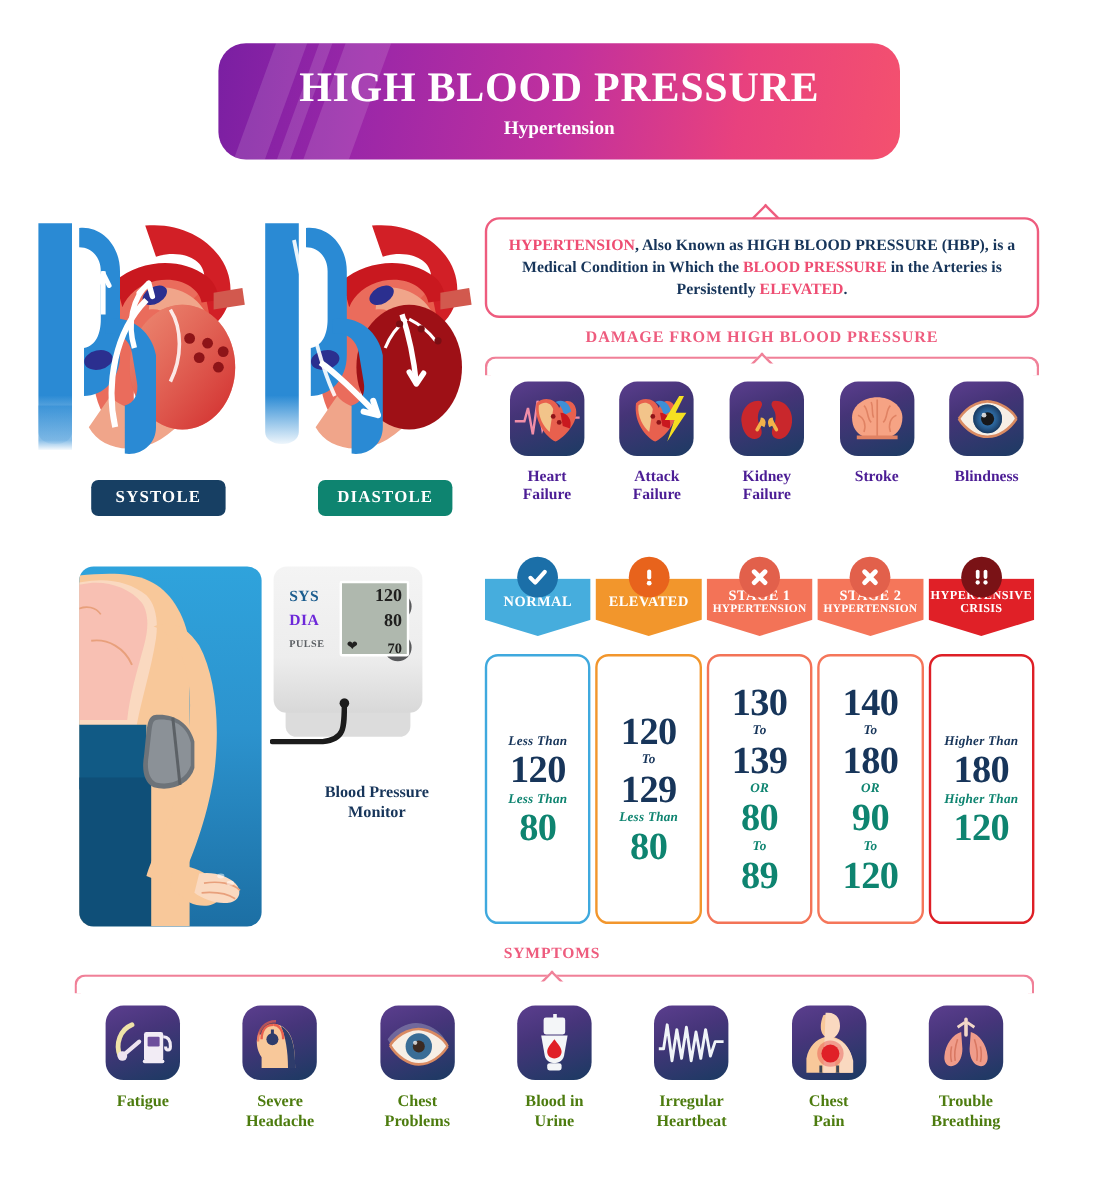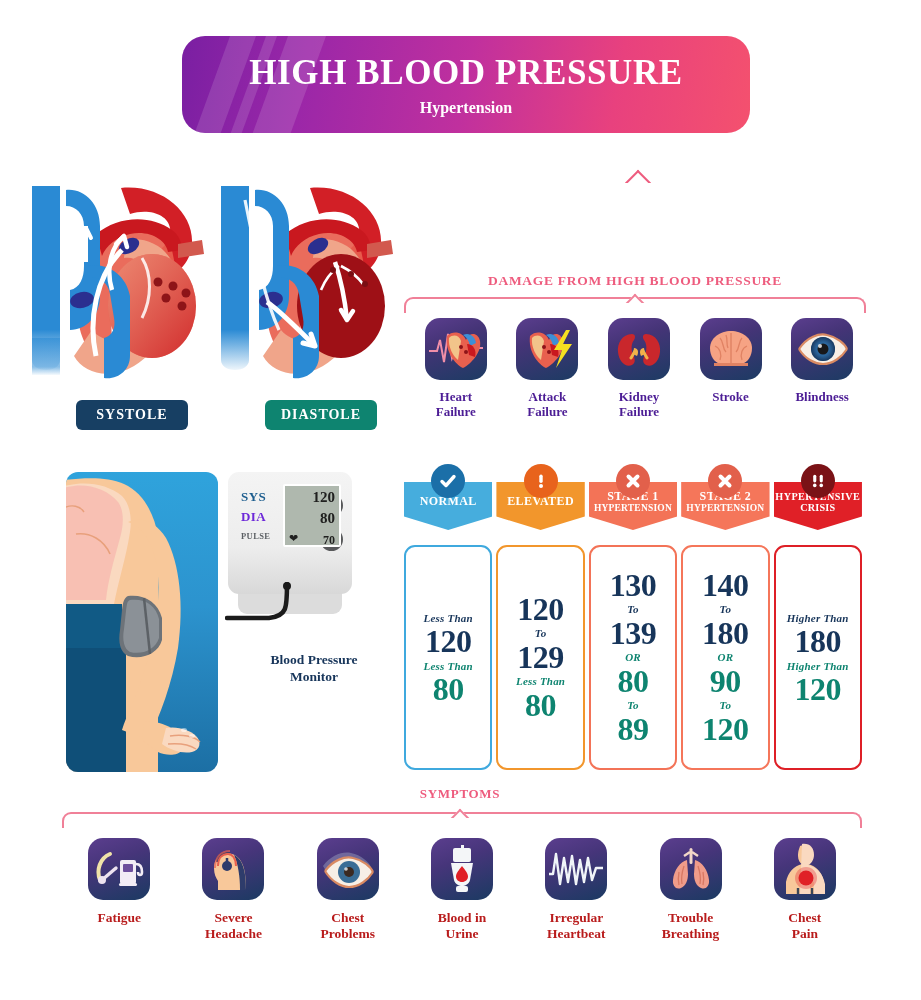--- a/index.html
+++ b/index.html
@@ -192,21 +192,21 @@
   
   .sym-row { position: absolute; left: 62px; top: 838px; width: 800px; display: flex; }
   .sym-item { width: 114.3px; text-align: center; }
   .sym-tile {
     width: 62px; height: 62px; margin: 0 auto; border-radius: 15px;
     background: linear-gradient(160deg, #5B3E8E 0%, #46357A 38%, #1B3A62 100%);
     position: relative; overflow: hidden;
   }
   .sym-caption {
     margin-top: 10px; font-size: 13.5px; font-weight: bold;
-    color: #b91c1c; line-height: 1.18;
+    color: #4d7c0f; line-height: 1.18;
   }
 </style>
 </head>
 <body>
 
 <div class="canvas">
 
   <div class="header-banner">
     <div class="stripe s1"></div>
     <div class="stripe s2"></div>
@@ -286,20 +286,23 @@
     <path d="M132 150 L126 140 M132 150 L138 141" stroke="#fff" stroke-width="4.5" fill="none" stroke-linecap="round"></path>
     <path d="M124 96 C116 102 110 110 106 120" stroke="#fff" stroke-width="2.6" fill="none"></path>
     <path d="M126 96 C134 100 142 106 148 114" stroke="#fff" stroke-width="2.6" fill="none"></path>
     <circle cx="118" cy="100" r="3" fill="#7A0E13"></circle>
     <circle cx="136" cy="104" r="3" fill="#7A0E13"></circle>
     <circle cx="150" cy="114" r="3" fill="#7A0E13"></circle>
   </svg>
   <div class="heart-label label-diastole">DIASTOLE</div>
 
   <div class="desc-arrow"></div>
+  <div class="desc-box">
+    <div class="desc-text" id="desc-text"><span class="hl">HYPERTENSION</span><span>, Also Known as HIGH BLOOD PRESSURE (HBP), is a Medical Condition in Which the </span><span class="hl">BLOOD PRESSURE</span><span> in the Arteries is Persistently </span><span class="hl">ELEVATED</span><span>.</span></div>
+  </div>
 
   <div class="section-heading heading-damage">DAMAGE FROM HIGH BLOOD PRESSURE</div>
   <div class="bracket bracket-damage"></div>
   <div class="bracket-notch notch-damage"></div>
 
   <div class="damage-row">
 
     <div class="damage-item">
       <div class="tile">
         <svg width="62" height="62" viewBox="0 0 62 62">
@@ -637,42 +640,42 @@
         </svg>
       </div>
       <div class="sym-caption">
         <span>Irregular</span><br><span>Heartbeat</span>
       </div>
     </div>
 
     <div class="sym-item">
       <div class="sym-tile">
         <svg width="62" height="62" viewBox="0 0 62 62">
+          <path d="M26 8 C34 6 38 12 38 18 C38 22 36 25 34 26 C42 28 48 34 50 44 L50 56 L12 56 L12 44 C14 34 20 28 28 26 C26 25 24 22 24 18 C24 12 26 9 26 8 Z" fill="#F8C89A"></path>
+          <path d="M28 6 C36 5 40 10 40 17 C40 22 37 26 34 27 C43 29 49 36 51 46 L51 56 L40 56 L40 44 L36 44 L36 56 L26 56 Z" fill="#FAD9C0"></path>
+          <path d="M24 50 L24 56 M38 50 L38 56" stroke="#3C4656" stroke-width="2.4"></path>
+          <circle cx="32" cy="40" r="11" fill="#E02027" opacity="0.32"></circle>
+          <circle cx="32" cy="40" r="7.5" fill="#E02027"></circle>
+        </svg>
+      </div>
+      <div class="sym-caption">
+        <span>Chest</span><br><span>Pain</span>
+      </div>
+    </div>
+
+    <div class="sym-item">
+      <div class="sym-tile">
+        <svg width="62" height="62" viewBox="0 0 62 62">
           <rect x="29.5" y="10" width="3" height="16" rx="1.5" fill="#F2D8C8"></rect>
           <path d="M30 14 L24 18 M32 14 L38 18" stroke="#F2D8C8" stroke-width="2.4"></path>
           <path d="M27 22 C20 24 14 32 13 42 C12.4 48 16 52 21 50 C26 48 28 42 28 36 Z" fill="#F09C8A"></path>
           <path d="M35 22 C42 24 48 32 49 42 C49.6 48 46 52 41 50 C36 48 34 42 34 36 Z" fill="#F09C8A"></path>
           <path d="M24 28 C22 34 21 40 22 46 M19 34 C18 39 18 43 19 47 M38 28 C40 34 41 40 40 46 M43 34 C44 39 44 43 43 47" stroke="#D87862" stroke-width="1.3" fill="none"></path>
         </svg>
       </div>
       <div class="sym-caption">
         <span>Trouble</span><br><span>Breathing</span>
       </div>
     </div>
 
-    <div class="sym-item">
-      <div class="sym-tile">
-        <svg width="62" height="62" viewBox="0 0 62 62">
-          <path d="M26 8 C34 6 38 12 38 18 C38 22 36 25 34 26 C42 28 48 34 50 44 L50 56 L12 56 L12 44 C14 34 20 28 28 26 C26 25 24 22 24 18 C24 12 26 9 26 8 Z" fill="#F8C89A"></path>
-          <path d="M28 6 C36 5 40 10 40 17 C40 22 37 26 34 27 C43 29 49 36 51 46 L51 56 L40 56 L40 44 L36 44 L36 56 L26 56 Z" fill="#FAD9C0"></path>
-          <path d="M24 50 L24 56 M38 50 L38 56" stroke="#3C4656" stroke-width="2.4"></path>
-          <circle cx="32" cy="40" r="11" fill="#E02027" opacity="0.32"></circle>
-          <circle cx="32" cy="40" r="7.5" fill="#E02027"></circle>
-        </svg>
-      </div>
-      <div class="sym-caption">
-        <span>Chest</span><br><span>Pain</span>
-      </div>
-    </div>
-
   </div>
 
 </div>
 
 </body></html>

